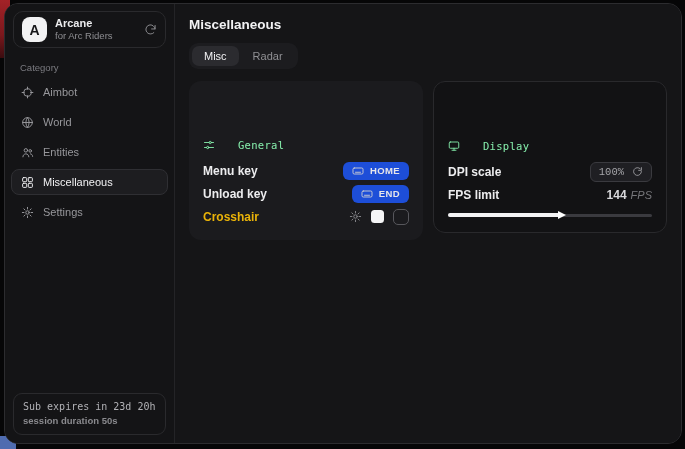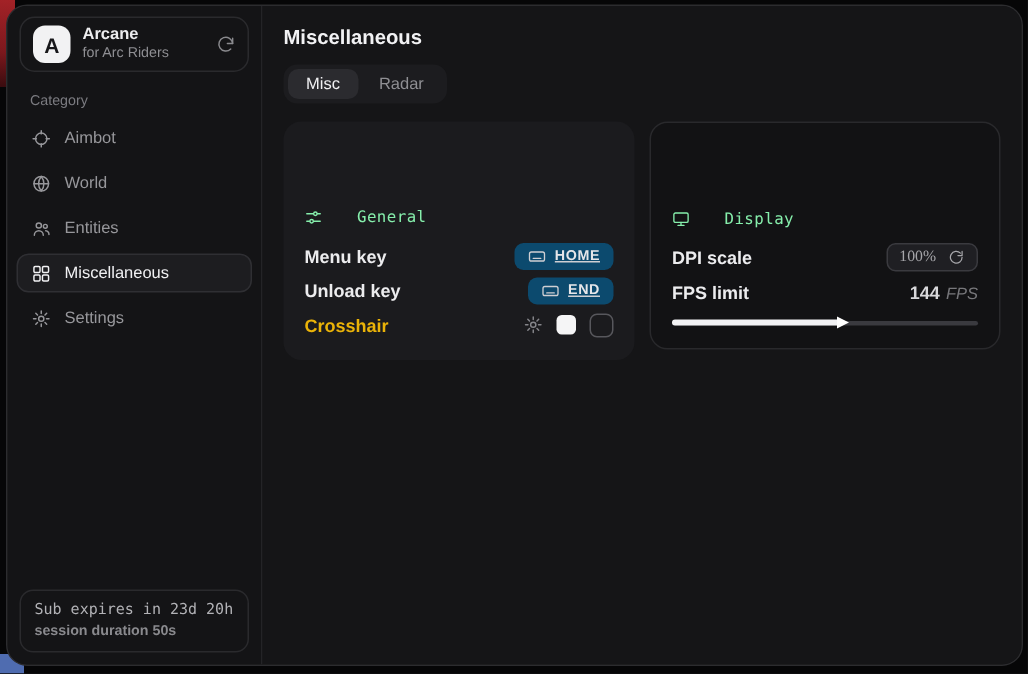--- a/index.html
+++ b/index.html
@@ -54,31 +54,31 @@
   .cards{display:grid;grid-template-columns:1fr 1fr;gap:10px;margin-top:12px;align-items:start;}
   .card{border-radius:12px;padding:10px 14px 12px;}
   .card-general{background:#1b1b1e;}
   .card-display{background:#121214;border:1px solid #29292c;}
   .card-head{display:flex;align-items:center;gap:23px;color:#86efac;margin-bottom:5px;height:18px;margin-top:45px;}
   .card-title{font-family:"DejaVu Sans Mono", monospace;font-size:10.5px;letter-spacing:.3px;}
   .row{display:flex;align-items:center;justify-content:space-between;height:23px;}
   .row-label{font-size:12px;font-weight:bold;color:#ececee;}
   .row-label.muted{color:#eab308;}
 
-  .kbd-badge{display:flex;align-items:center;gap:6px;background:#0c4a6e;border-radius:6px;
-    padding:3px 9px;color:#cfcfd3;text-decoration:underline;}
+  .kbd-badge{display:flex;align-items:center;gap:6px;background:#1d4ed8;border-radius:6px;
+    padding:3px 9px;color:#cfcfd3;}
   .kbd-badge .txt{font-size:9.5px;font-weight:bold;letter-spacing:.4px;color:#e6e6e9;}
 
   .cross-controls{display:flex;align-items:center;gap:9px;color:#85858a;}
   .swatch{width:13px;height:13px;border-radius:3.5px;background:#f5f5f6;}
   .checkbox{width:14px;height:14px;border:1.5px solid #57575c;border-radius:5px;background:transparent;}
 
   .dpi-box{display:flex;align-items:center;gap:8px;border:1px solid #3a3a3f;background:#1f1f23;
     border-radius:6px;padding:3px 8px;color:#a6a6aa;}
-  .dpi-value{font-family:Liberation Serif, serif;font-size:10.5px;}
+  .dpi-value{font-family:Liberation Mono, monospace;font-size:10.5px;}
 
   .fps-value{font-size:12px;white-space:nowrap;}
   .fps-num{color:#d8d8db;font-weight:bold;}
   .fps-unit{color:#77777b;margin-left:4px;font-size:11px;font-style:italic;}
 
   .slider{position:relative;height:10px;margin-top:4px;}
   .slider-track{position:absolute;top:3.5px;left:0;right:0;height:3px;background:#3a3a3f;border-radius:2px;}
   .slider-fill{position:absolute;top:3px;left:0;height:4px;background:#f2f2f4;border-radius:2px;}
   .slider-thumb{position:absolute;top:0.5px;margin-left:-2px;width:0;height:0;
     border-top:4.5px solid transparent;border-bottom:4.5px solid transparent;border-left:8px solid #ffffff;}

